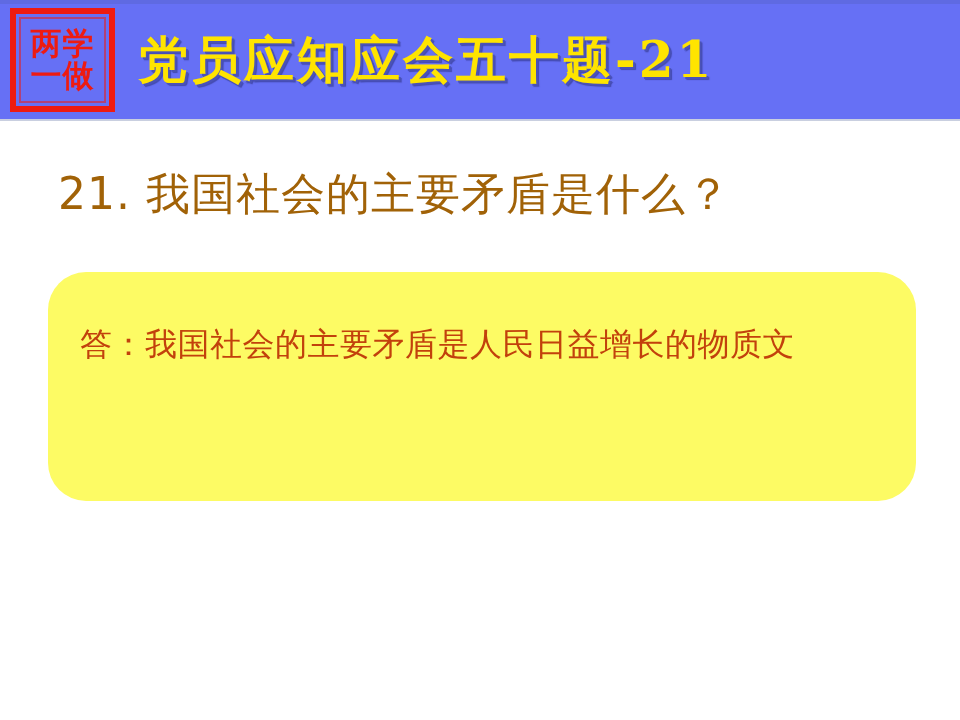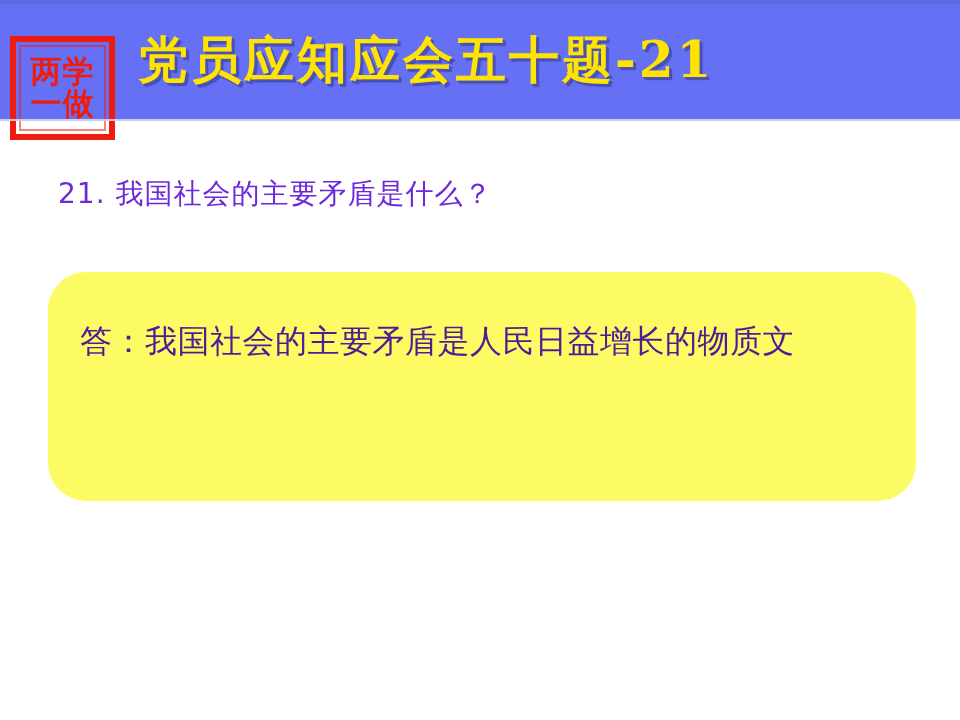--- a/index.html
+++ b/index.html
@@ -50,21 +50,20 @@
     width: 105px;
     height: 104px;
     border: 6px solid #ee1b11;
     box-sizing: border-box;
     display: flex;
     flex-direction: column;
     align-items: center;
     justify-content: center;
     background: transparent;
     filter: none;
-    margin-top: 28px;
   }
   #seal::before {
     content: "";
     position: absolute;
     left: 3px;
     top: 3px;
     right: 3px;
     bottom: 3px;
     border: 2px solid #ee1b11;
     opacity: .55;
@@ -94,23 +93,23 @@
     letter-spacing: 3px;
     white-space: nowrap;
     text-shadow: 2px 2px 0 #4a52b8, 3px 3px 1px rgba(40,44,120,.55);
   }
 
   
   #question-line {
     position: absolute;
     left: 58px;
     top: 172px;
-    color: #6d28d9;
+    color: #a16207;
     font-family: "DejaVu Sans", sans-serif;
-    font-size: 28px;
+    font-size: 44px;
     line-height: 44px;
     letter-spacing: 1px;
     white-space: nowrap;
   }
 
   
   #answer-card {
     position: absolute;
     left: 48px;
     top: 272px;
@@ -118,22 +117,22 @@
     height: 229px;
     background: #fdfb64;
     border-radius: 38px;
     box-sizing: border-box;
   }
   #answer-text {
     position: absolute;
     left: 24px;
     top: 46px;
     width: 838px;
-    color: #4c1d95;
-    font-family: Liberation Mono, monospace;
+    color: #c2410c;
+    font-family: Liberation Serif, serif;
     font-size: 32px;
     line-height: 52px;
     letter-spacing: 0.5px;
   }
   .answer-line {
     display: block;
     white-space: nowrap;
   }
   .answer-line.indent {
     padding-left: 8px;

